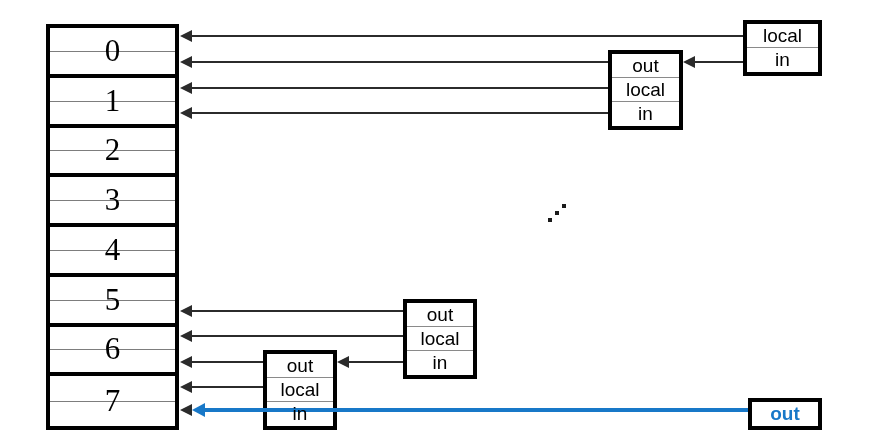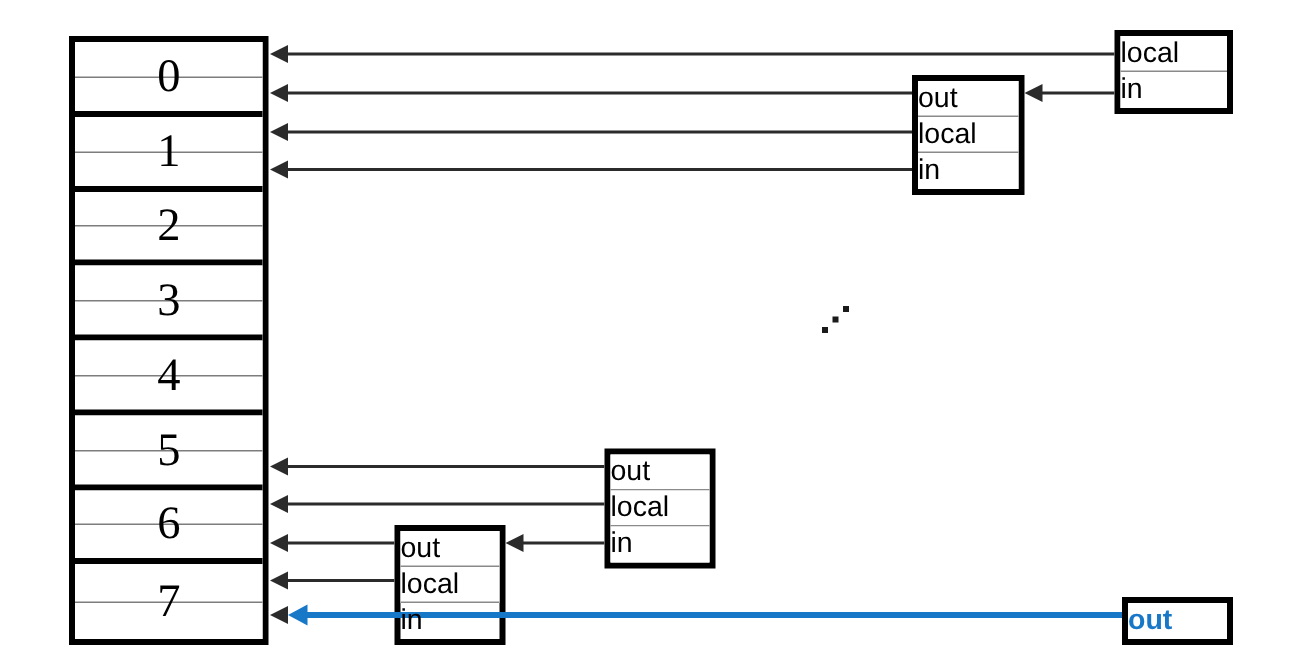--- a/index.html
+++ b/index.html
@@ -60,20 +60,21 @@
   
   .entry-box {
     position: absolute;
     box-sizing: border-box;
     border: 4px solid #000000;
     background: #ffffff;
   }
   .entry-row {
     box-sizing: border-box;
     border-bottom: 1px solid #8a8a8a;
+    text-align: center;
     color: #000000;
     font-size: 19px;
     line-height: 24px;
     height: 24px;
     background: #ffffff;
     position: relative;
     z-index: 2;
   }
   .entry-row:last-child { border-bottom: none; }
 

